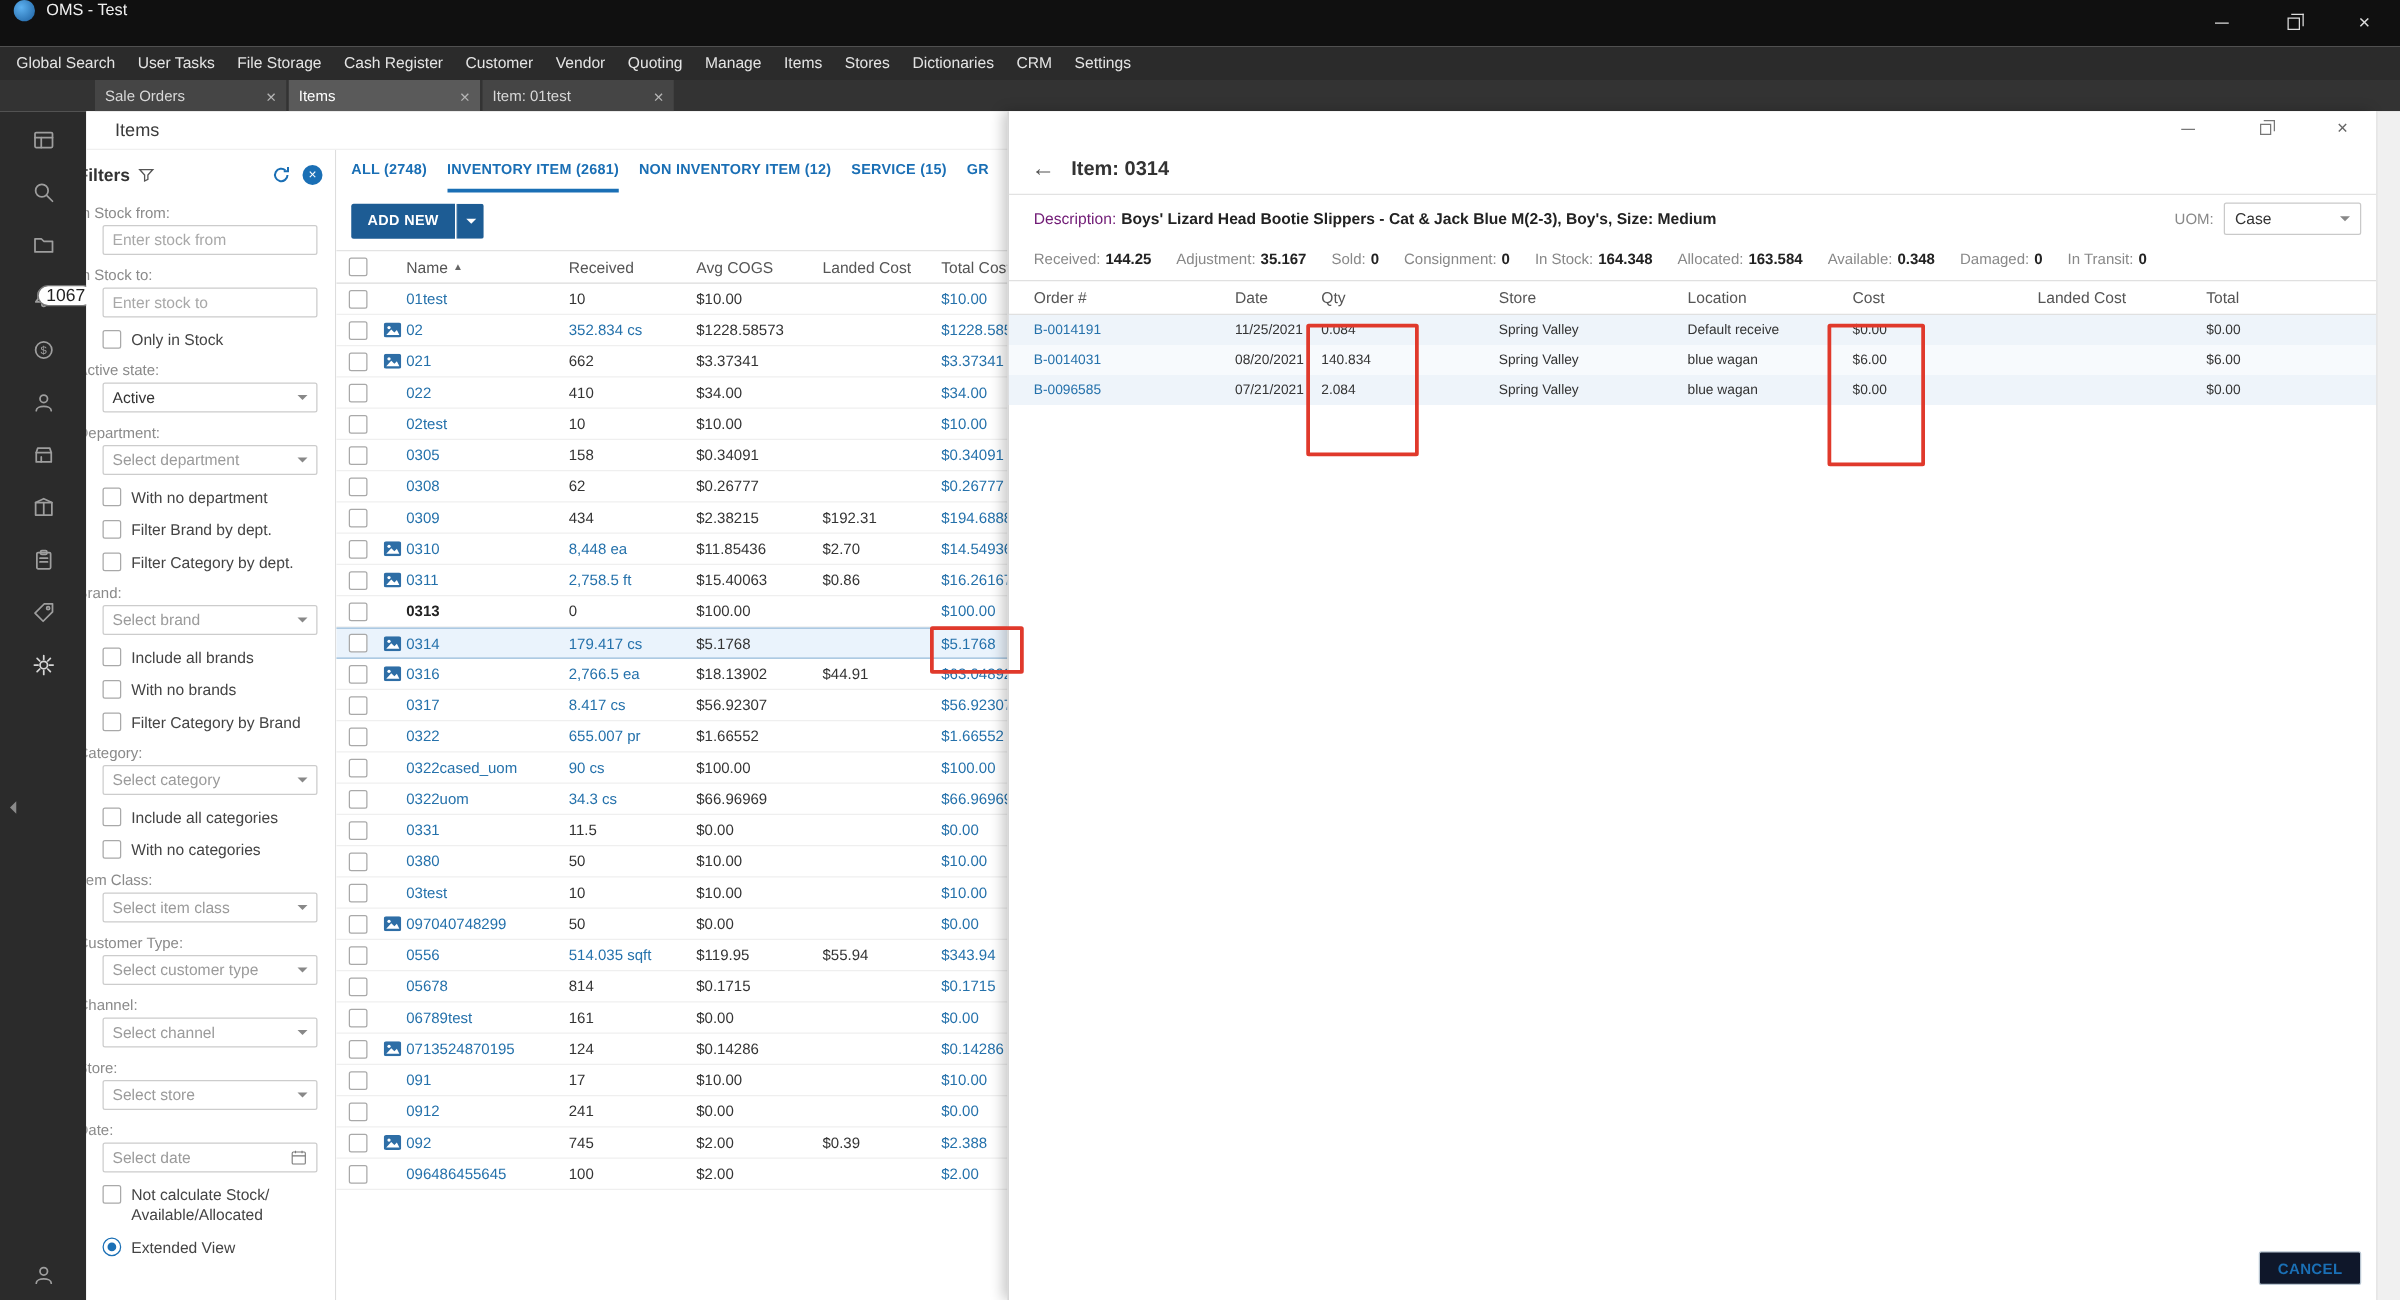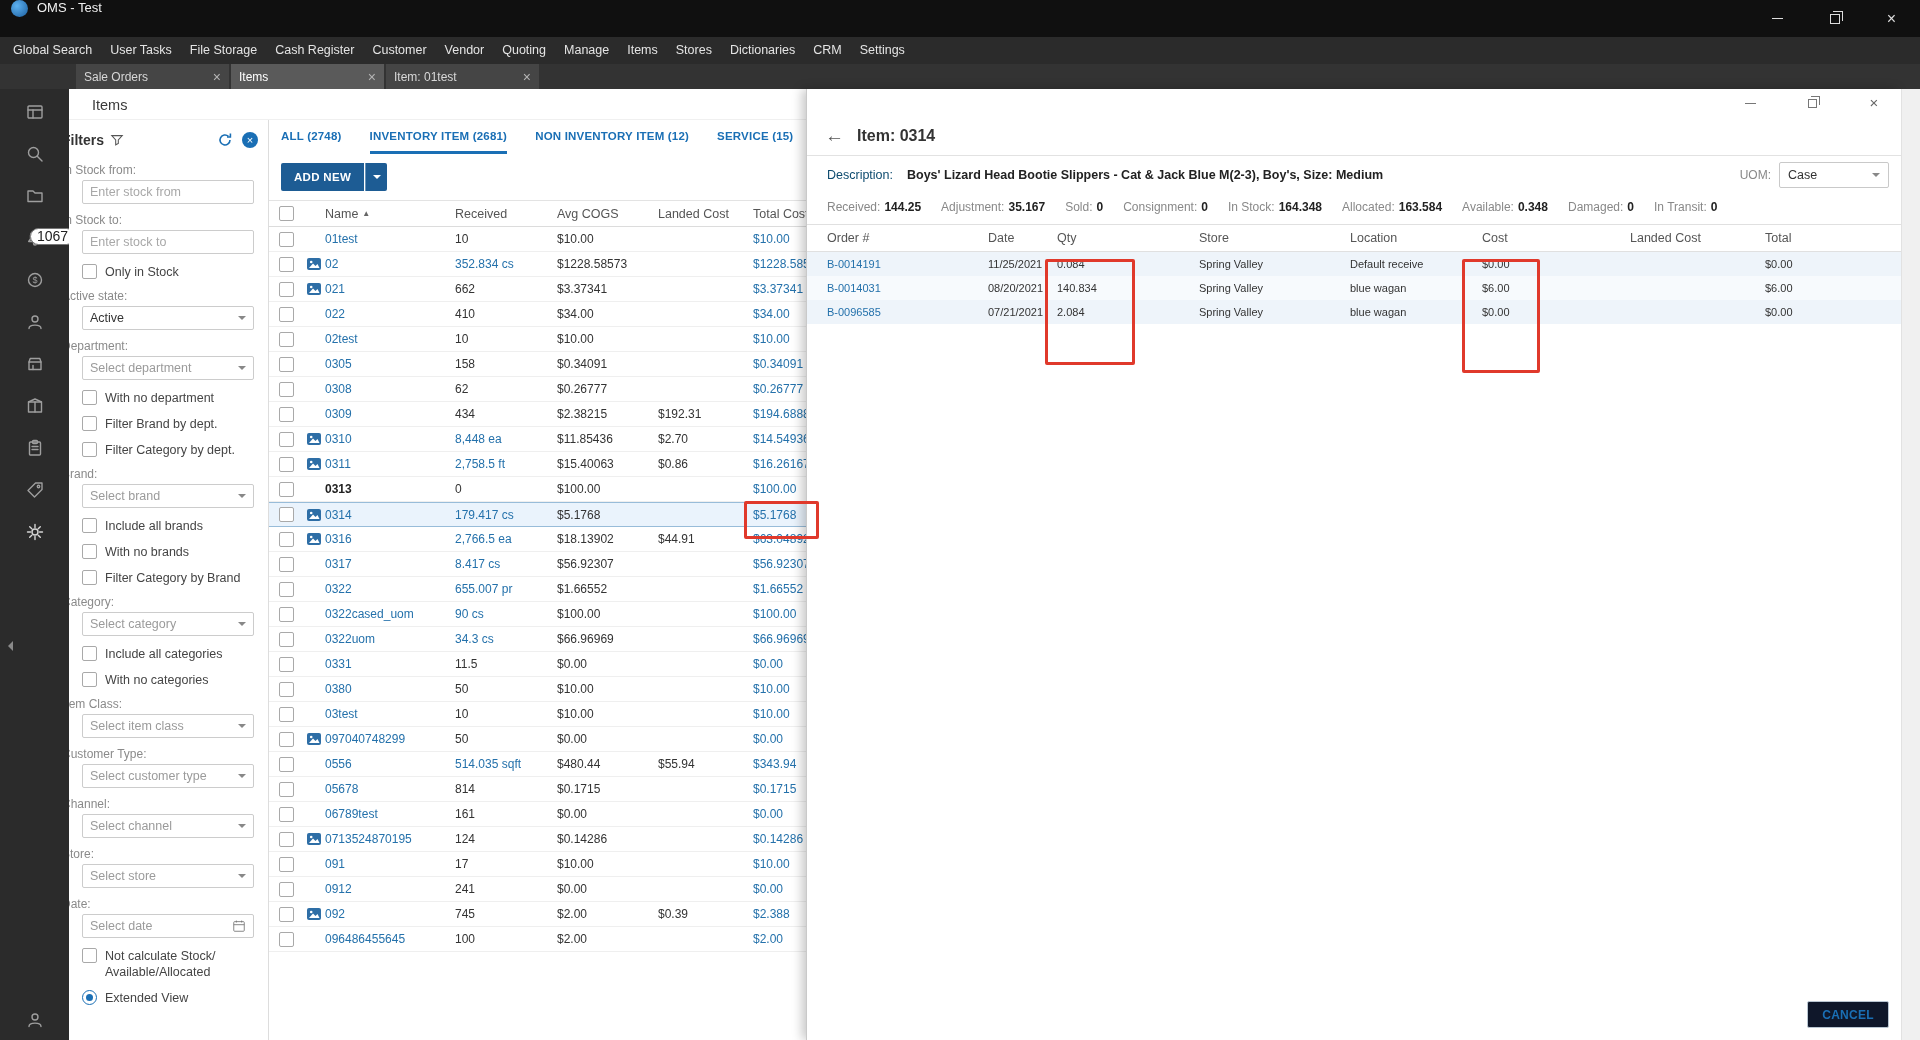--- a/index.html
+++ b/index.html
@@ -63,21 +63,21 @@
   .f-select-value.ph{color:#9b9b9b}
   .caret{width:0;height:0;border:4px solid transparent;border-top-color:#888;margin-top:4px;flex:0 0 auto}
   .cal-ic{display:inline-flex;flex:0 0 auto}
   .f-check,.f-radio{display:flex;align-items:flex-start;gap:8px;margin:10px 14px 0 13px;font-size:12.5px;color:#444;line-height:16px}
   .cbx{width:15px;height:15px;border:1px solid #a9a9a9;border-radius:2px;background:#fff;flex:0 0 auto}
   .rdo{width:15px;height:15px;border:1.5px solid var(--accent);border-radius:50%;background:#fff;flex:0 0 auto;position:relative}
   .rdo.on::before{content:"";position:absolute;left:2.5px;top:2.5px;width:7px;height:7px;border-radius:50%;background:var(--accent)}
 
   
   .itemsPanel{position:absolute;left:269px;top:120px;bottom:0;width:537px;overflow:hidden;background:#fff}
-  .type-tabs{display:flex;gap:28px;align-items:center;height:34px;padding-left:12px;white-space:nowrap}
+  .type-tabs{display:flex;gap:16px;align-items:center;height:34px;padding-left:12px;white-space:nowrap}
   .type-tab{font-size:11.5px;font-weight:700;color:var(--accent);line-height:30px;border-bottom:3px solid transparent;letter-spacing:.2px}
   .type-tab.active{border-bottom-color:var(--accent)}
   .toolbar{height:46px;display:flex;align-items:center;padding-left:12px}
   .addnew{display:flex;height:28px}
   .addnew-main{background:var(--btn);color:#fff;font-size:11.5px;font-weight:700;display:flex;align-items:center;padding:0 13px;border-radius:2px 0 0 2px;letter-spacing:.3px}
   .addnew-caret{background:var(--btn);width:22px;display:flex;align-items:center;justify-content:center;border-left:1px solid rgba(255,255,255,.35);border-radius:0 2px 2px 0;margin-left:1px}
   .addnew-caret::before{content:"";border:4px solid transparent;border-top-color:#fff;margin-top:4px}
   .grid-head{display:flex;height:27px;line-height:26px;border-top:1px solid #e3e3e3;border-bottom:1px solid #dcdcdc;color:#555;font-size:12.5px;width:604px}
   .grid-row{display:flex;height:25px;line-height:24px;border-bottom:1px solid #efefef;font-size:12px;color:#333;width:604px}
   .grid-row.selected{background:var(--selrow);border-top:1px solid #98bcd9;border-bottom:1px solid #98bcd9}
@@ -100,21 +100,21 @@
   .dc-btn{display:inline-flex;align-items:center;justify-content:center;width:14px;height:14px}
   .ic-min2{width:11px;height:1px;background:#777;display:inline-block}
   .ic-rest2{width:9px;height:9px;border:1px solid #777;display:inline-block;position:relative}
   .ic-rest2::before{content:"";position:absolute;top:-4px;left:2px;width:8px;height:8px;border-top:1px solid #777;border-right:1px solid #777}
   .ic-close2{font-size:15px;color:#666;line-height:14px}
   .detail-head{height:38px;display:flex;align-items:center;padding-left:18px;gap:13px}
   .back-arrow{font-size:19px;color:#555;line-height:20px}
   .detail-title{font-size:16px;font-weight:700;color:#333}
   .detail-divider{border-bottom:1px solid #e2e2e2}
   .desc-row{height:38px;display:flex;align-items:center;padding:0 12px 0 20px;font-size:12.5px}
-  .desc-label{color:#0c4a6e;margin-right:14px}
+  .desc-label{color:#701a75;margin-right:4px}
   .desc-text{font-weight:700;color:#222}
   .uom{margin-left:auto;display:flex;align-items:center;gap:8px}
   .uom-label{color:#888;font-size:12px}
   .uom-select{width:110px;height:26px;border:1px solid #c9c9c9;border-radius:2px;display:flex;align-items:center;justify-content:space-between;padding:0 8px;font-size:12.5px;color:#333;background:#fff}
   .detail-tabs{display:flex;gap:22px;padding-left:20px;height:34px;align-items:center;white-space:nowrap}
   .d-tab{font-size:11.5px;font-weight:700;color:var(--accent);line-height:30px;border-bottom:3px solid transparent;letter-spacing:.2px}
   .d-tab.active{border-bottom-color:var(--accent)}
   .stats{display:flex;gap:20px;padding-left:20px;height:26px;align-items:center;font-size:12px;white-space:nowrap}
   .stat-label{color:#888;margin-right:4px}
   .stat-value{color:#222;font-weight:700}
@@ -774,21 +774,21 @@
   </div>
         <div class="grid-row">
     <div class="c-cb">
             <span class="cbx"></span>
           </div>
     <div class="c-name">
       
       <span class="name-text link">0556</span>
     </div>
     <div class="c-recv link">514.035 sqft</div>
-    <div class="c-avg">$480.44</div>
+    <div class="c-avg">$119.95</div>
     <div class="c-landed">$55.94</div>
     <div class="c-total">$343.94</div>
   </div>
         <div class="grid-row">
     <div class="c-cb">
             <span class="cbx"></span>
           </div>
     <div class="c-name">
       
       <span class="name-text link">05678</span>

